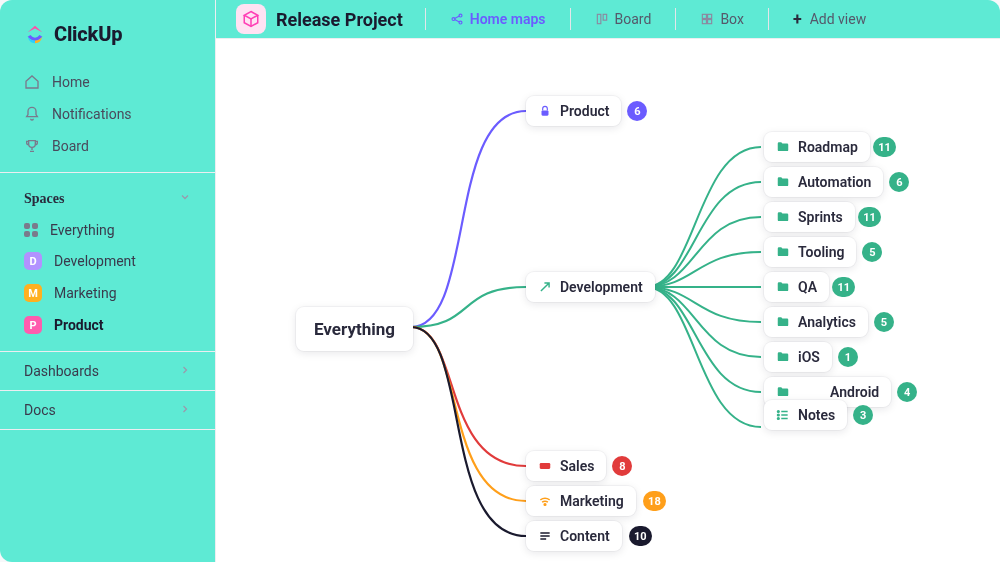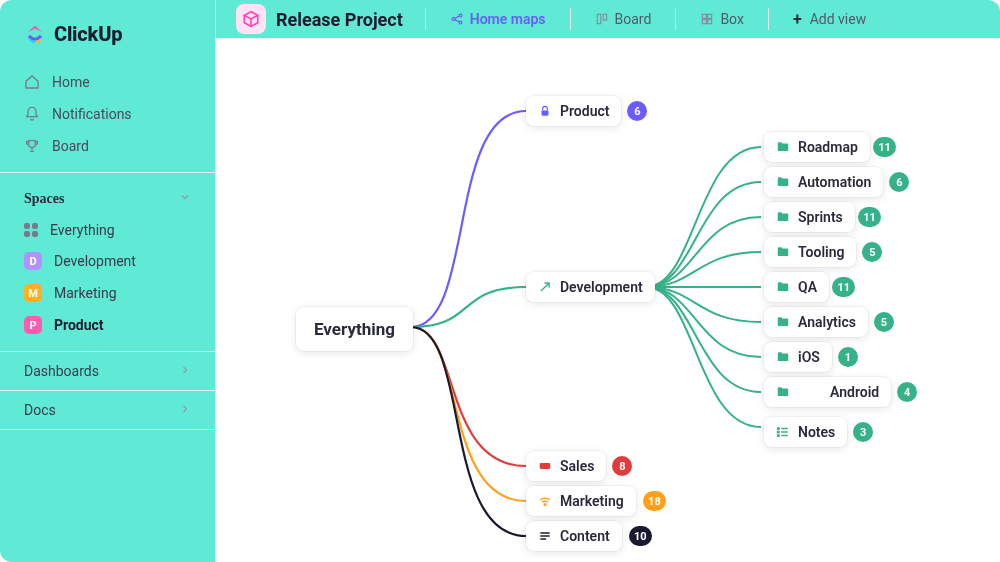--- a/index.html
+++ b/index.html
@@ -332,21 +332,21 @@
           </div>
           <div class="node" style="left: 548px; top: 338px; gap: 40px;">
             <span class="node-icon" style="color: rgb(53, 178, 137);">
               <svg viewBox="0 0 24 24" fill="currentColor">
                 <path d="M3 6a2 2 0 0 1 2-2h4l2 2h8a2 2 0 0 1 2 2v9a2 2 0 0 1-2 2H5a2 2 0 0 1-2-2Z"></path>
               </svg>
             </span>
             <span>Android</span>
             <span class="badge out" style="background: rgb(53, 178, 137);">4</span>
           </div>
-          <div class="node" style="left: 548px; top: 378px;">
+          <div class="node" style="left: 548px; top: 361px;">
             <span class="node-icon" style="color: rgb(53, 178, 137);">
               <svg viewBox="0 0 24 24" fill="none" stroke="currentColor" stroke-width="2.5">
                 <path d="M9 6h11M9 12h11M9 18h11"></path>
                 <circle cx="4" cy="6" r="1.5" fill="currentColor"></circle>
                 <circle cx="4" cy="12" r="1.5" fill="currentColor"></circle>
                 <circle cx="4" cy="18" r="1.5" fill="currentColor"></circle>
               </svg>
             </span>
             <span>Notes</span>
             <span class="badge out" style="background: rgb(53, 178, 137);">3</span>

